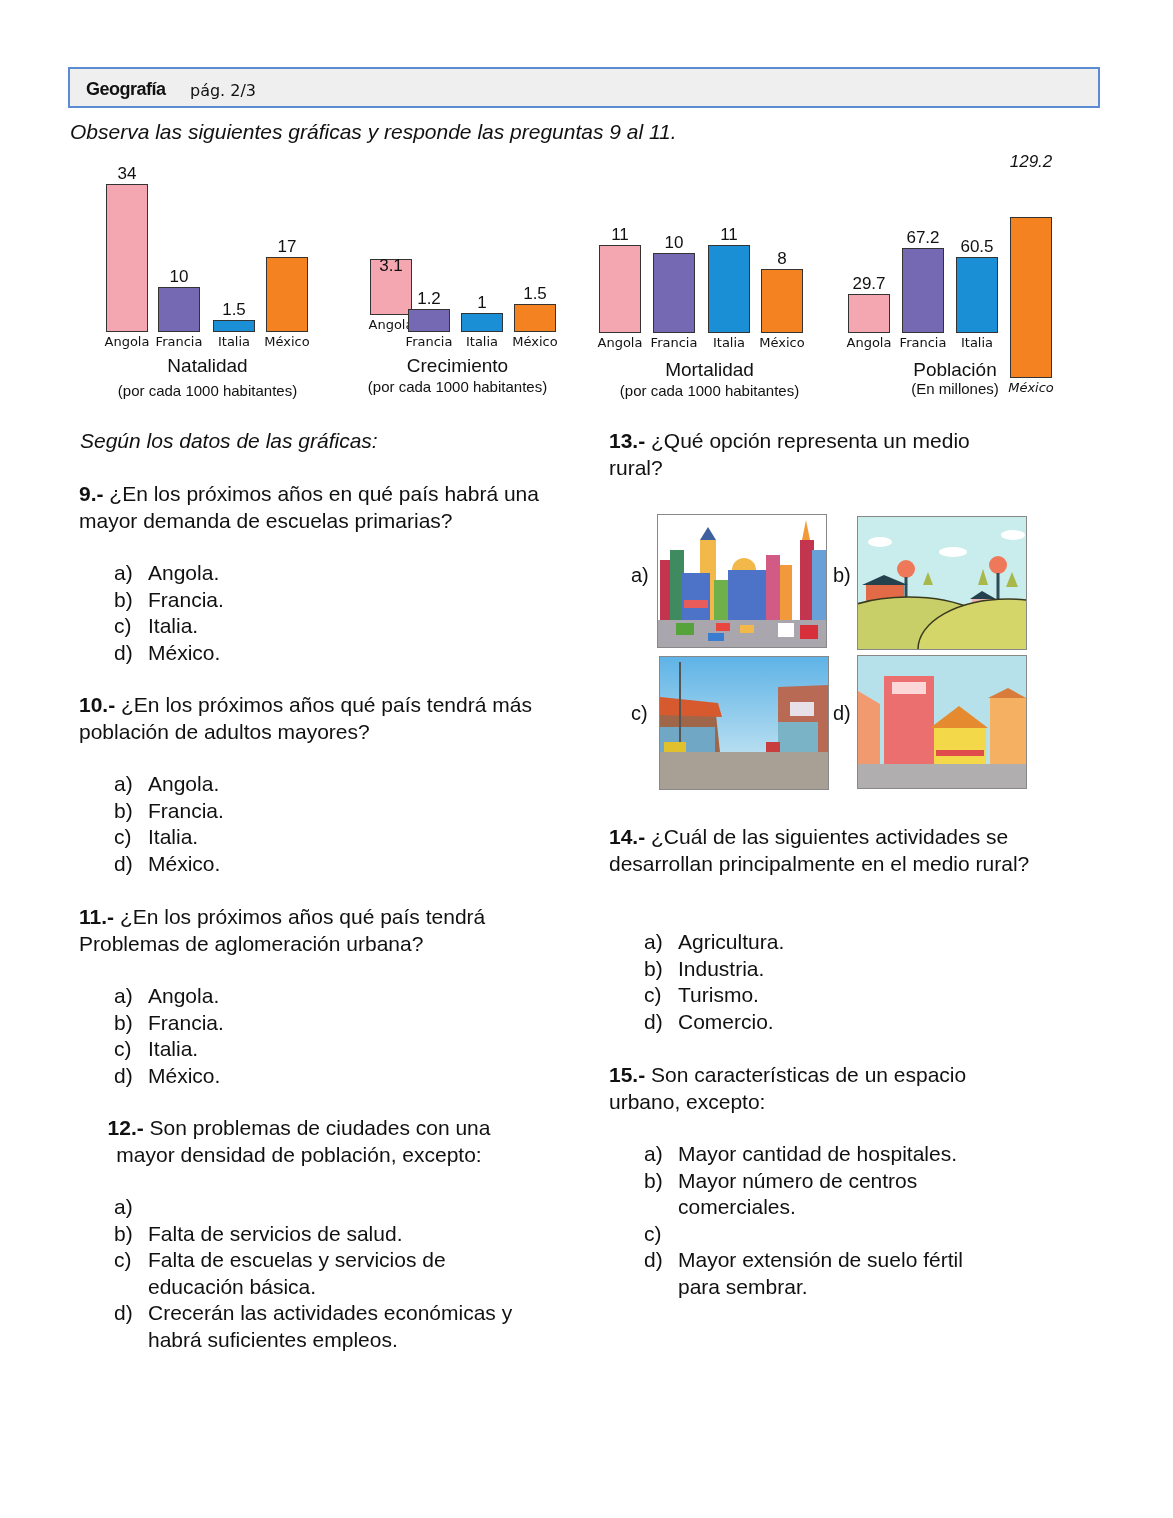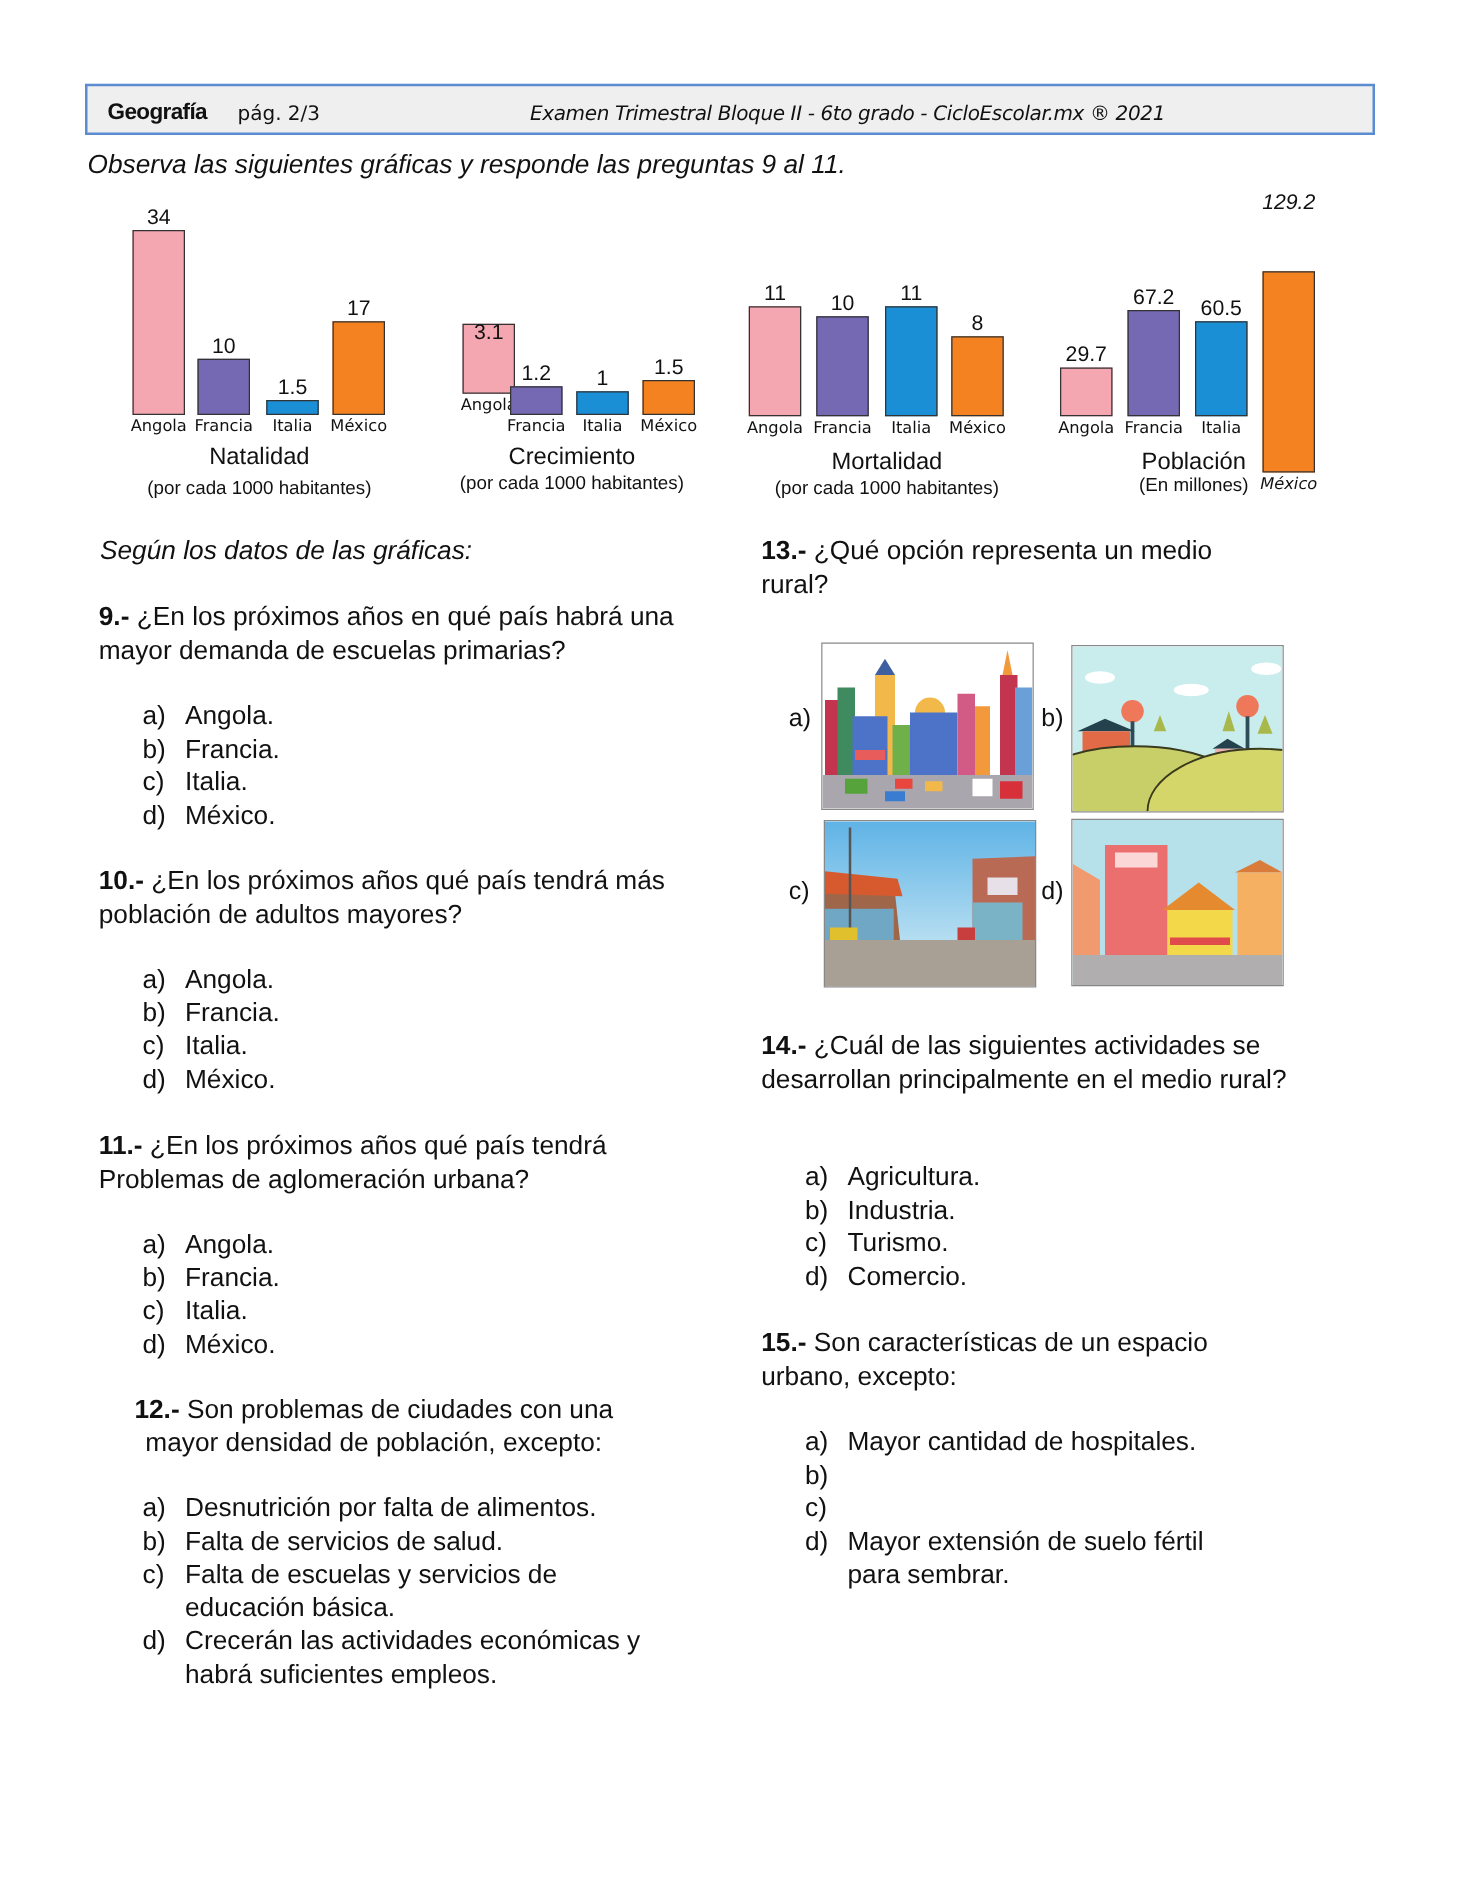--- a/index.html
+++ b/index.html
@@ -33,21 +33,20 @@
   .images { position: absolute; left: 625px; top: 512px; width: 410px; height: 280px; }
   .img-label { position: absolute; font-size: 20px; }
   .img-box { position: absolute; width: 168px; height: 132px; border: 1px solid #888; overflow: hidden; }
 </style>
 </head>
 <body>
 
 <div class="header">
   <span class="subject">Geografía</span>
   <span class="page">pág. 2/3</span>
-  <span class="exam">Examen Trimestral Bloque II - 6to grado - CicloEscolar.mx ®  2021</span>
 </div>
 
 <div class="instruction">Observa las siguientes gráficas y responde las preguntas 9 al 11.</div>
 
 <div id="charts">
     <div class="chart" style="left: 100px; top: 150px; width: 215px;">
       <div class="bar-wrap" style="left: 6px; top: 35.8px; height: 146.2px;">
         <div class="bar" style="height: 146.2px; background: rgb(244, 167, 176);"></div>
         <div class="bar-value" style="top: -22px;">34</div>
         <div class="bar-label">Angola</div>
@@ -215,21 +214,20 @@
     </div>
 </div>
 
 <div class="text" style="left:79px; top:1115px; width:440px;text-align:center;">
   <span class="q-num">12.-</span>
   <span>Son problemas de ciudades con una mayor densidad de población, excepto:</span>
 </div>
 <div class="options" style="left:114px; top:1194px; width:430px;">
   <div class="opt">
       <span class="letter">a)</span>
-      <span>Desnutrición por falta de alimentos.</span>
     </div>
   <div class="opt">
       <span class="letter">b)</span>
       <span>Falta de servicios de salud.</span>
     </div>
   <div class="opt">
       <span class="letter">c)</span>
       <span>Falta de escuelas y servicios de educación básica.</span>
     </div>
   <div class="opt">
@@ -359,20 +357,21 @@
   <span class="q-num">15.-</span>
   <span>Son características de un espacio urbano, excepto:</span>
 </div>
 <div class="options" style="left:644px; top:1141px; width:360px;">
   <div class="opt">
       <span class="letter">a)</span>
       <span>Mayor cantidad de hospitales.</span>
     </div>
   <div class="opt">
       <span class="letter">b)</span>
+      <span style="width:300px">Mayor número de centros comerciales.</span>
     </div>
   <div class="opt">
       <span class="letter">c)</span>
     </div>
   <div class="opt">
       <span class="letter">d)</span>
       <span style="width:320px">Mayor extensión de suelo fértil para sembrar.</span>
     </div>
 </div>
 

